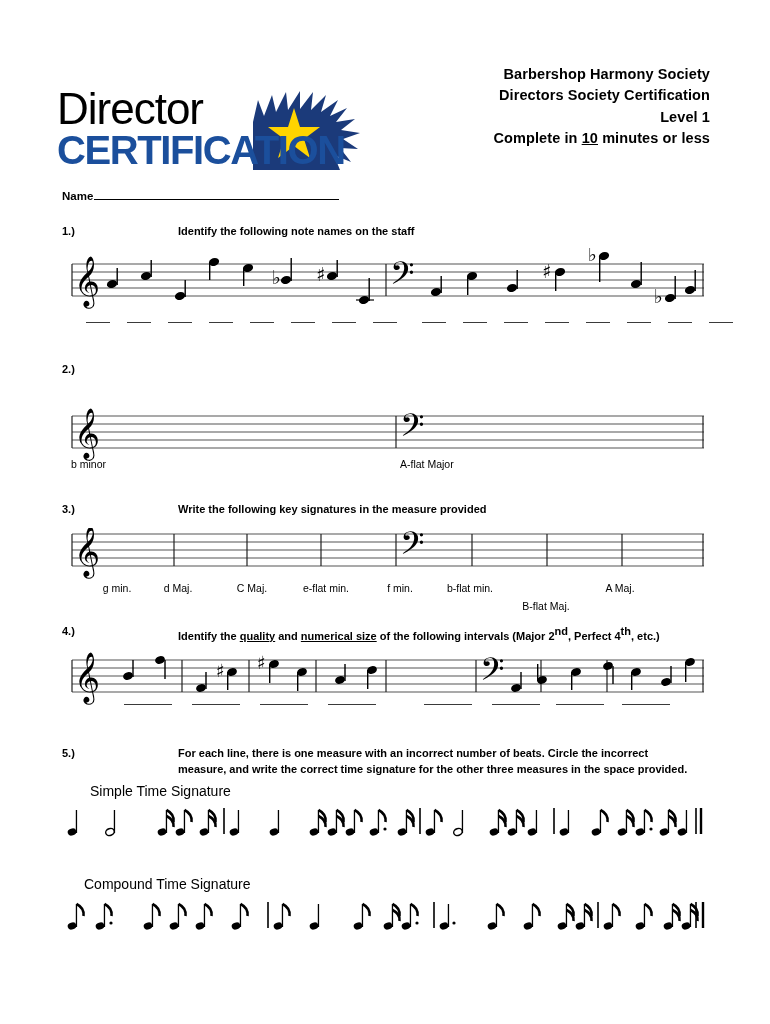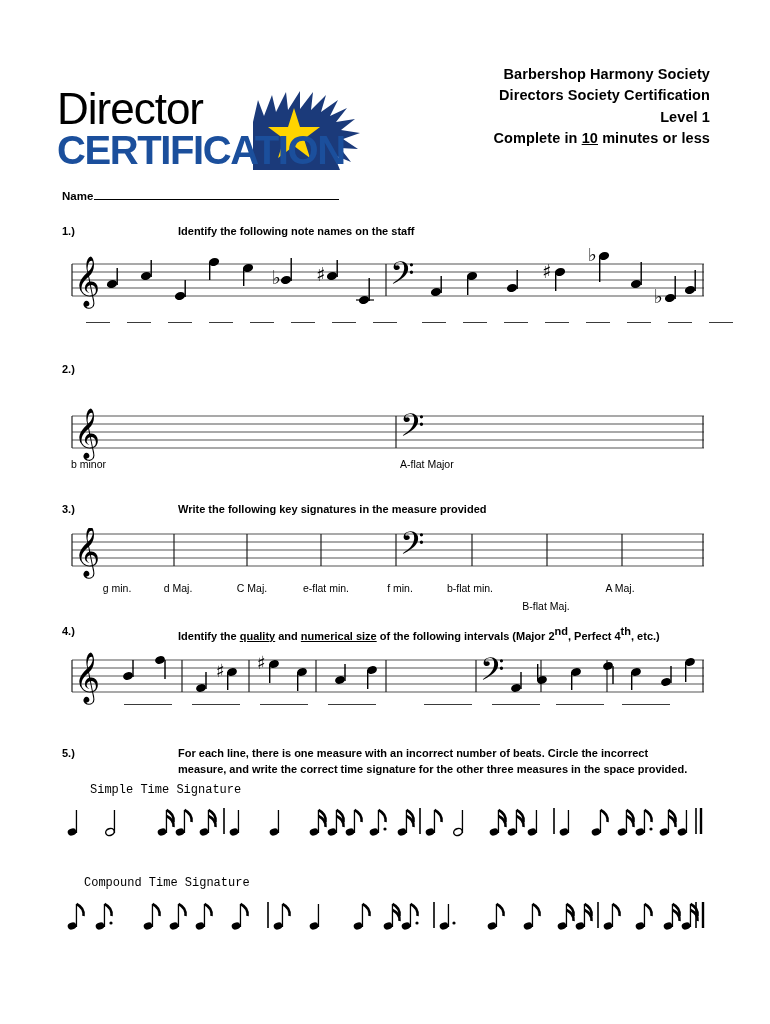--- a/index.html
+++ b/index.html
@@ -30,21 +30,21 @@
   .u { text-decoration:underline; }
 
   
   .name-row { position:absolute; left:62px; top:190px; font-size:11.5px; font-weight:bold; }
   .name-rule { display:inline-block; border-bottom:1px solid #000; width:245px; height:9px; margin-left:1px; }
 
   
   .q { position:absolute; font-size:11px; font-weight:bold; line-height:1.42; }
   .q .num { position:absolute; left:0; top:0; width:44px; }
   .q .txt { display:block; margin-left:116px; }
-  .q-serif { font-family:Liberation Mono, monospace; font-weight:normal; font-size:12px; }
+  .q-serif { font-family:Liberation Sans, sans-serif; font-weight:normal; font-size:14px; }
 
   sup { font-size:11px; vertical-align:super;text-align:center; }
 
   
   .staff { position:absolute; }
   .staff svg { display:block; }
 
   
   .blanks { position:absolute; }
   .blank { position:absolute; border-bottom:1.4px solid #3a3a3a; height:1px; }

